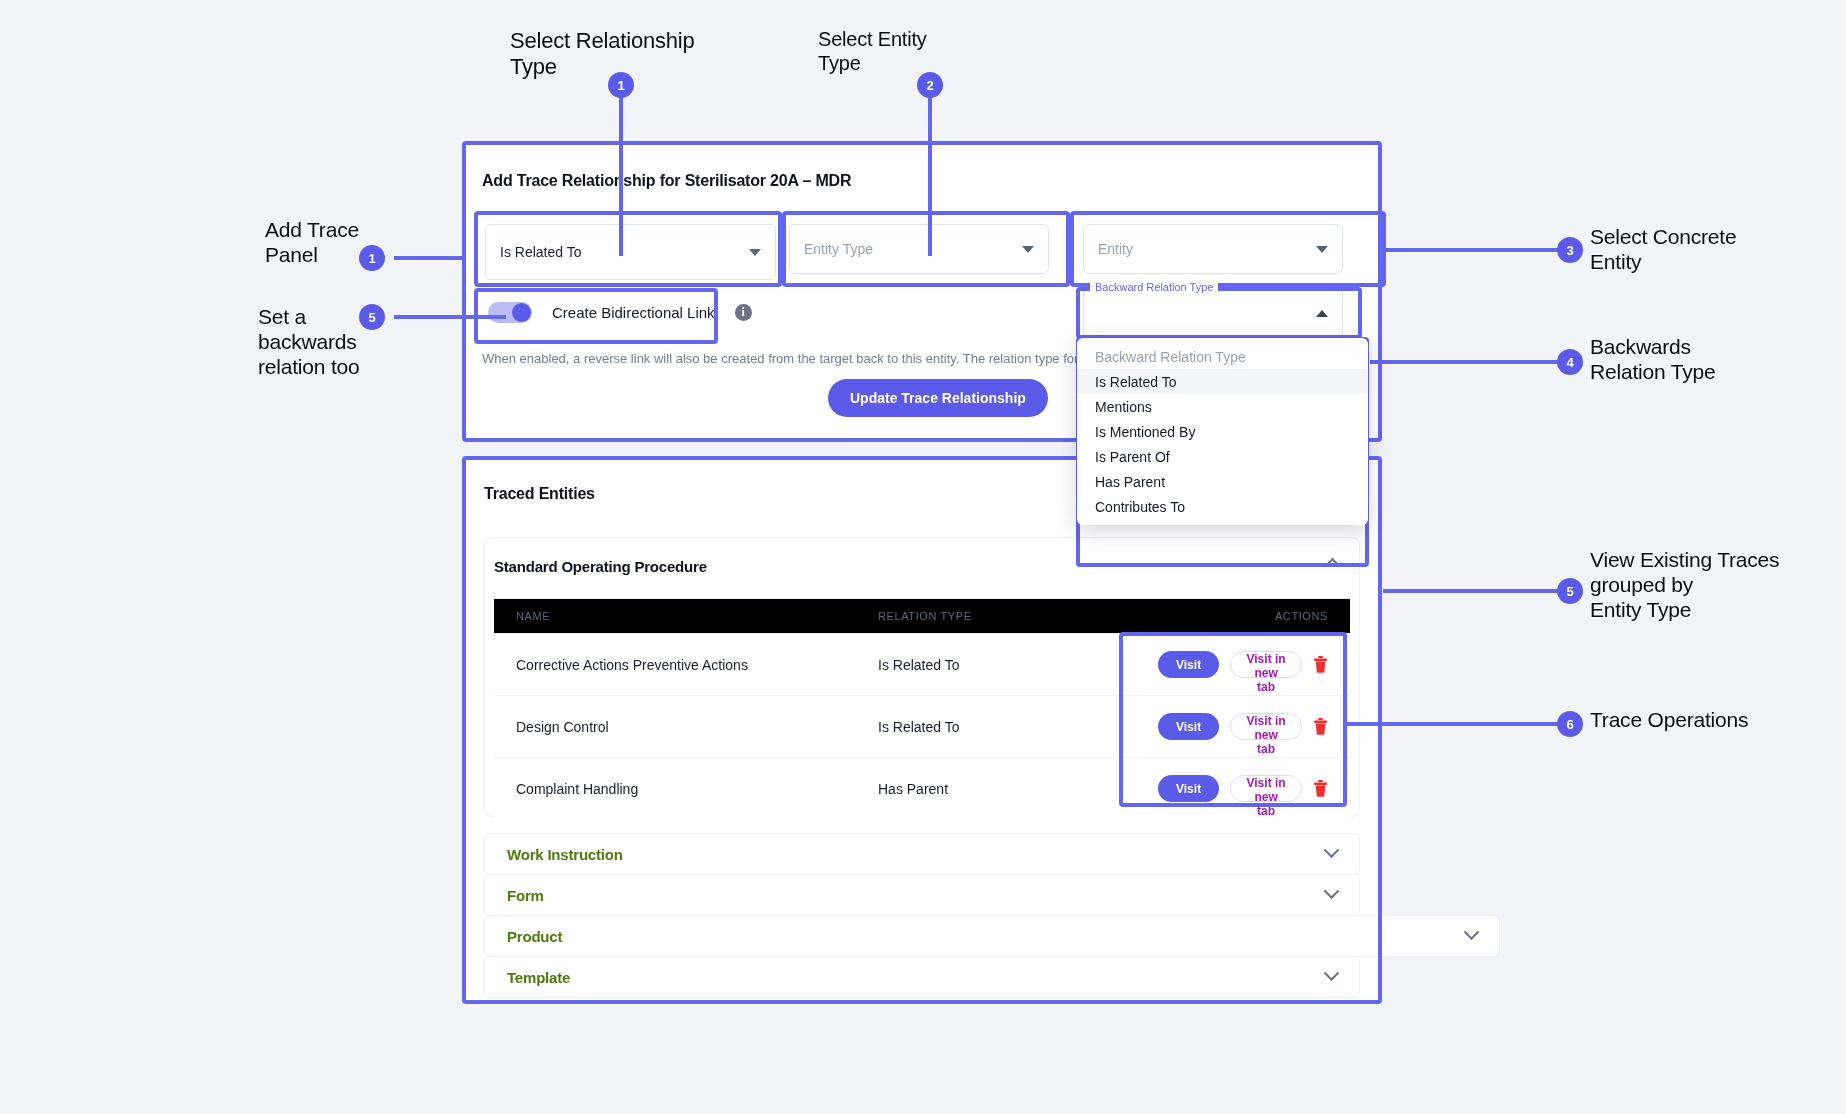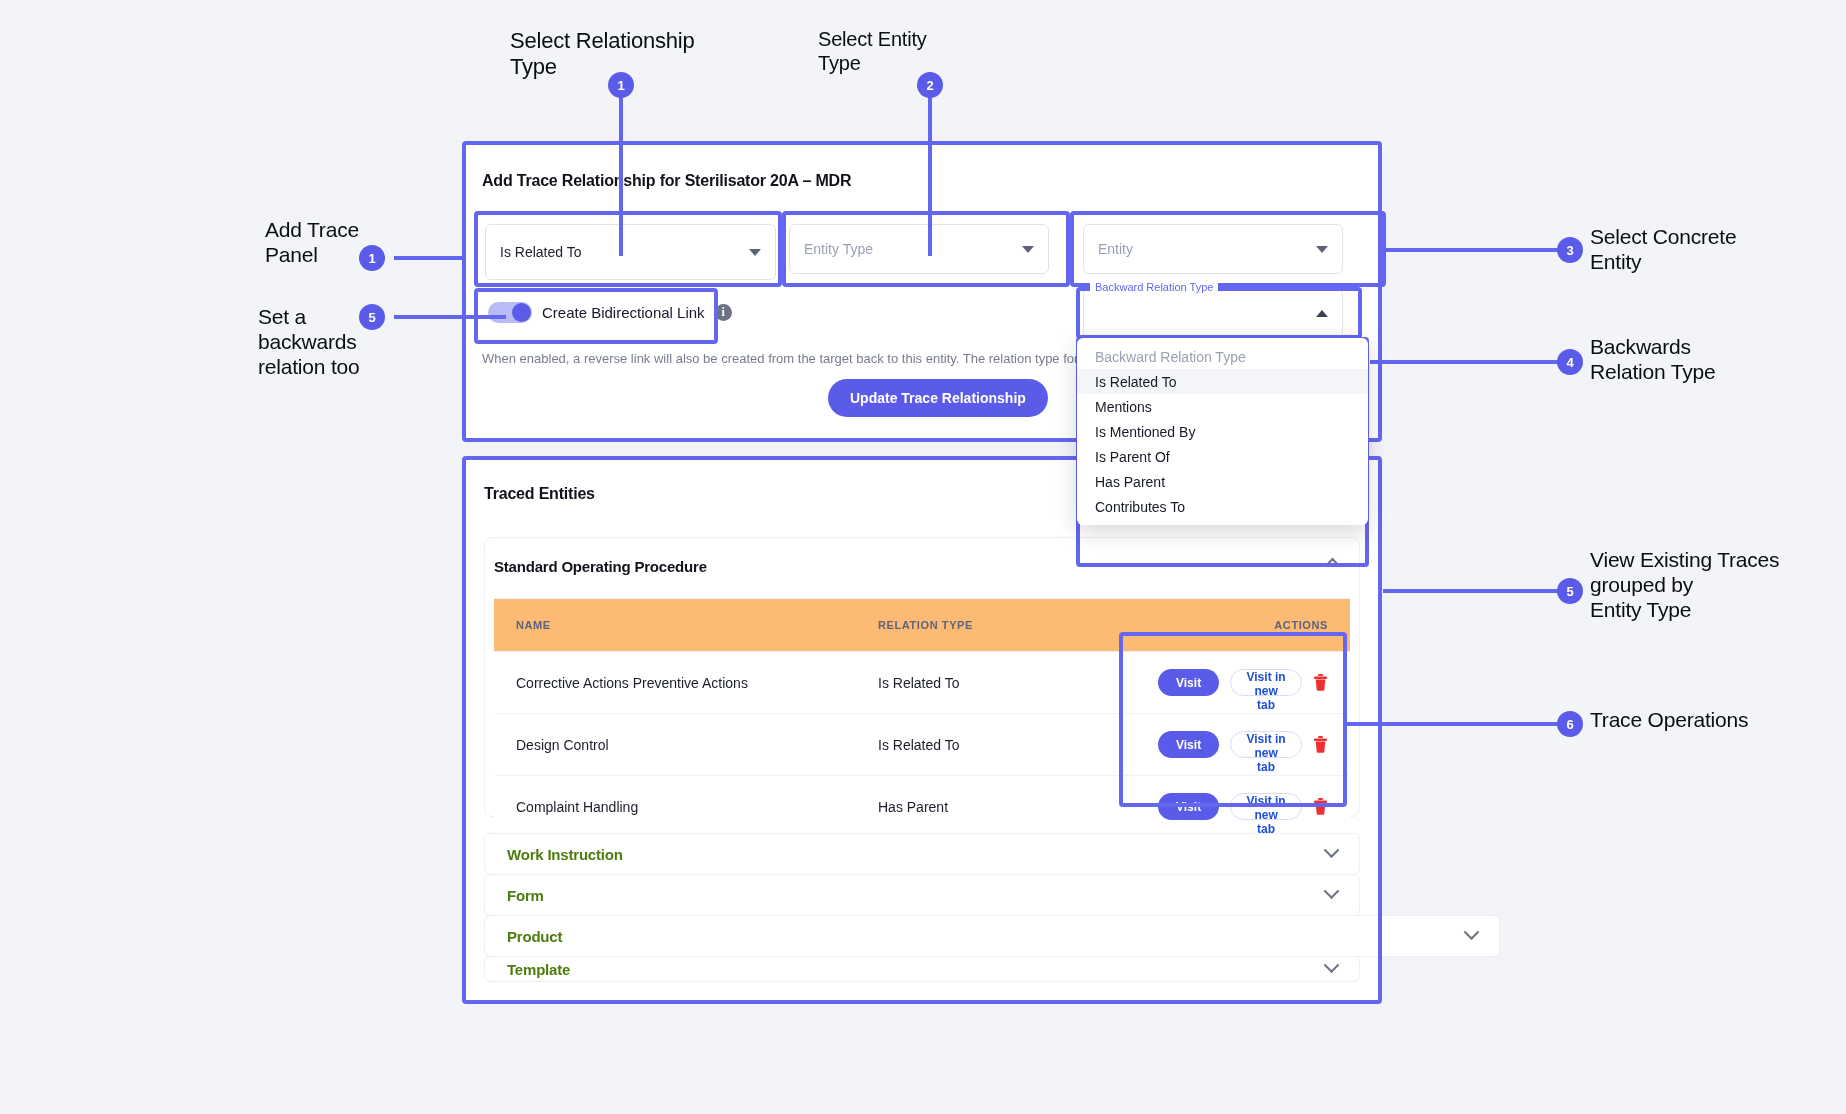--- a/index.html
+++ b/index.html
@@ -88,21 +88,21 @@
     color: #6366f1;
     z-index: 36;
     white-space: nowrap;
   }
 
   
   .toggle-row {
     position: absolute;
     display: flex;
     align-items: center;
-    gap: 10px;
+    gap: 20px;
   }
   .toggle {
     width: 44px; height: 21px;
     border-radius: 11px;
     background: #b9bcf4;
     position: relative;
   }
   .toggle::after {
     content: "";
     position: absolute;
@@ -177,27 +177,27 @@
     font-weight: bold;
     color: #11131c;
     letter-spacing: -0.2px;
   }
   table.tr-tbl {
     position: absolute;
     border-collapse: collapse;
     background: #ffffff;
   }
   table.tr-tbl thead th {
-    background: #fdba74;
+    background: #000000;
     font-size: 11px;
-    font-weight: bold;
+    font-weight: normal;
     letter-spacing: .6px;
     color: #5d6478;
     text-align: left;
-    padding: 20px 22px;
+    padding: 11px 22px;
     border-top: 1px solid #eceff5;
     border-bottom: 1px solid #eceff5;
   }
   table.tr-tbl tbody td {
     font-size: 14px;
     color: #1b1f2b;
     padding: 17px 22px;
     border-bottom: 1px solid #f0f2f7;
   }
   .acts { display: flex; align-items: center; gap: 11px; justify-content: flex-end; }
@@ -207,21 +207,21 @@
     font-size: 12px;
     font-weight: bold;
     border: none;
     border-radius: 14px;
     height: 27px;
     padding: 0 18px;
     cursor: pointer;
   }
   .btn-newtab {
     background: #ffffff;
-    color: #1d4ed8;
+    color: #a21caf;
     font-size: 12px;
     font-weight: bold;
     border: 1px solid #d9dcf6;
     border-radius: 14px;
     height: 27px;
     padding: 0 14px;
     cursor: pointer;
   }
   .trash { cursor: pointer; line-height: 0; }
 
@@ -418,21 +418,21 @@
     <span class="chev"></span>
   </div>
   <div class="acc" style="left:484px;top:874px;width:876px;height:42px;">
     <span>Form</span>
     <span class="chev"></span>
   </div>
   <div class="acc" style="left:484px;top:915px;width:1016px;height:42px;">
     <span>Product</span>
     <span class="chev"></span>
   </div>
-  <div class="acc" style="left:484px;top:956px;width:876px;height:26px;">
+  <div class="acc" style="left:484px;top:956px;width:876px;height:42px;">
     <span>Template</span>
     <span class="chev"></span>
   </div>
 
   <div class="hl" style="left:462px;top:141px;width:920px;height:301px;"></div>
   <div class="hl" style="left:474px;top:211px;width:308px;height:76px;"></div>
   <div class="hl" style="left:782px;top:211px;width:288px;height:76px;"></div>
   <div class="hl" style="left:1070px;top:211px;width:316px;height:76px;"></div>
   <div class="hl" style="left:1076px;top:287px;width:286px;height:52px;"></div>
   <div class="hl" style="left:474px;top:288px;width:244px;height:56px;"></div>

